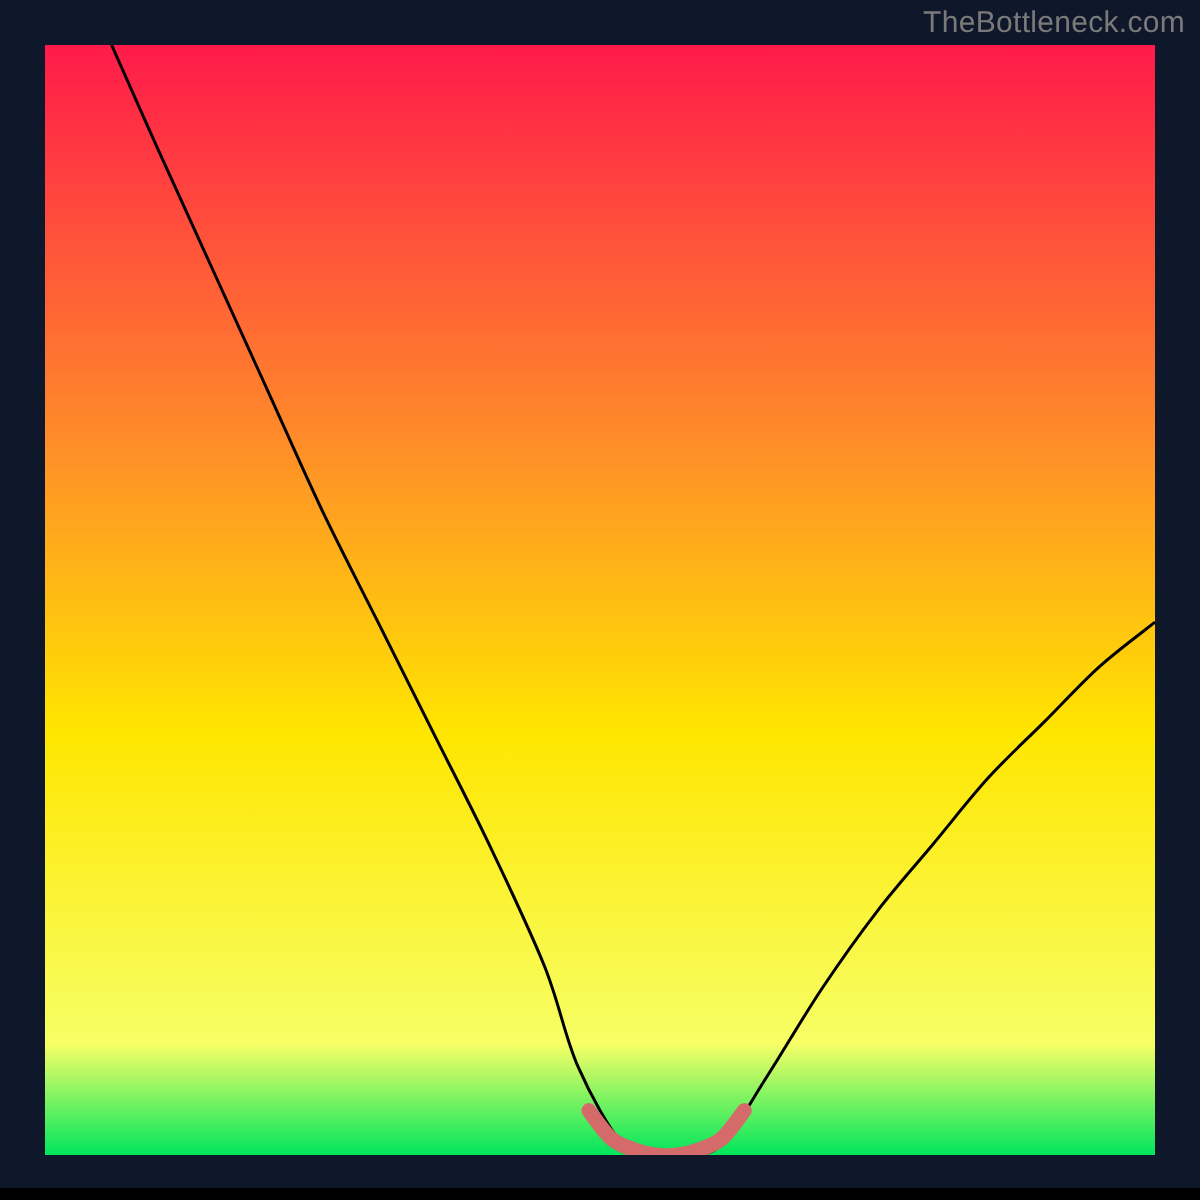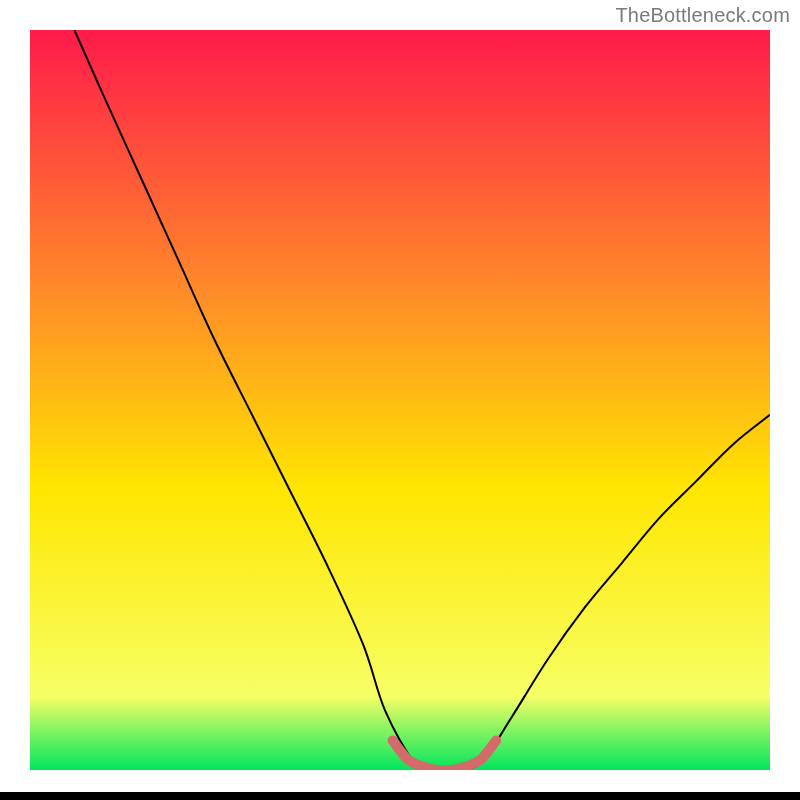--- a/index.html
+++ b/index.html
@@ -10,21 +10,21 @@
     overflow: hidden;
     background: #000;
     font-family: Arial, Helvetica, sans-serif;
   }
   .frame {
     position: absolute;
     left: 0;
     top: 0;
     width: 800px;
     height: 792px;
-    background: #ffffff;
+    background: #0f172a;
   }
   .plot {
     position: absolute;
     left: 30px;
     top: 30px;
     width: 740px;
     height: 740px;
   }
   .attribution {
     position: absolute;

